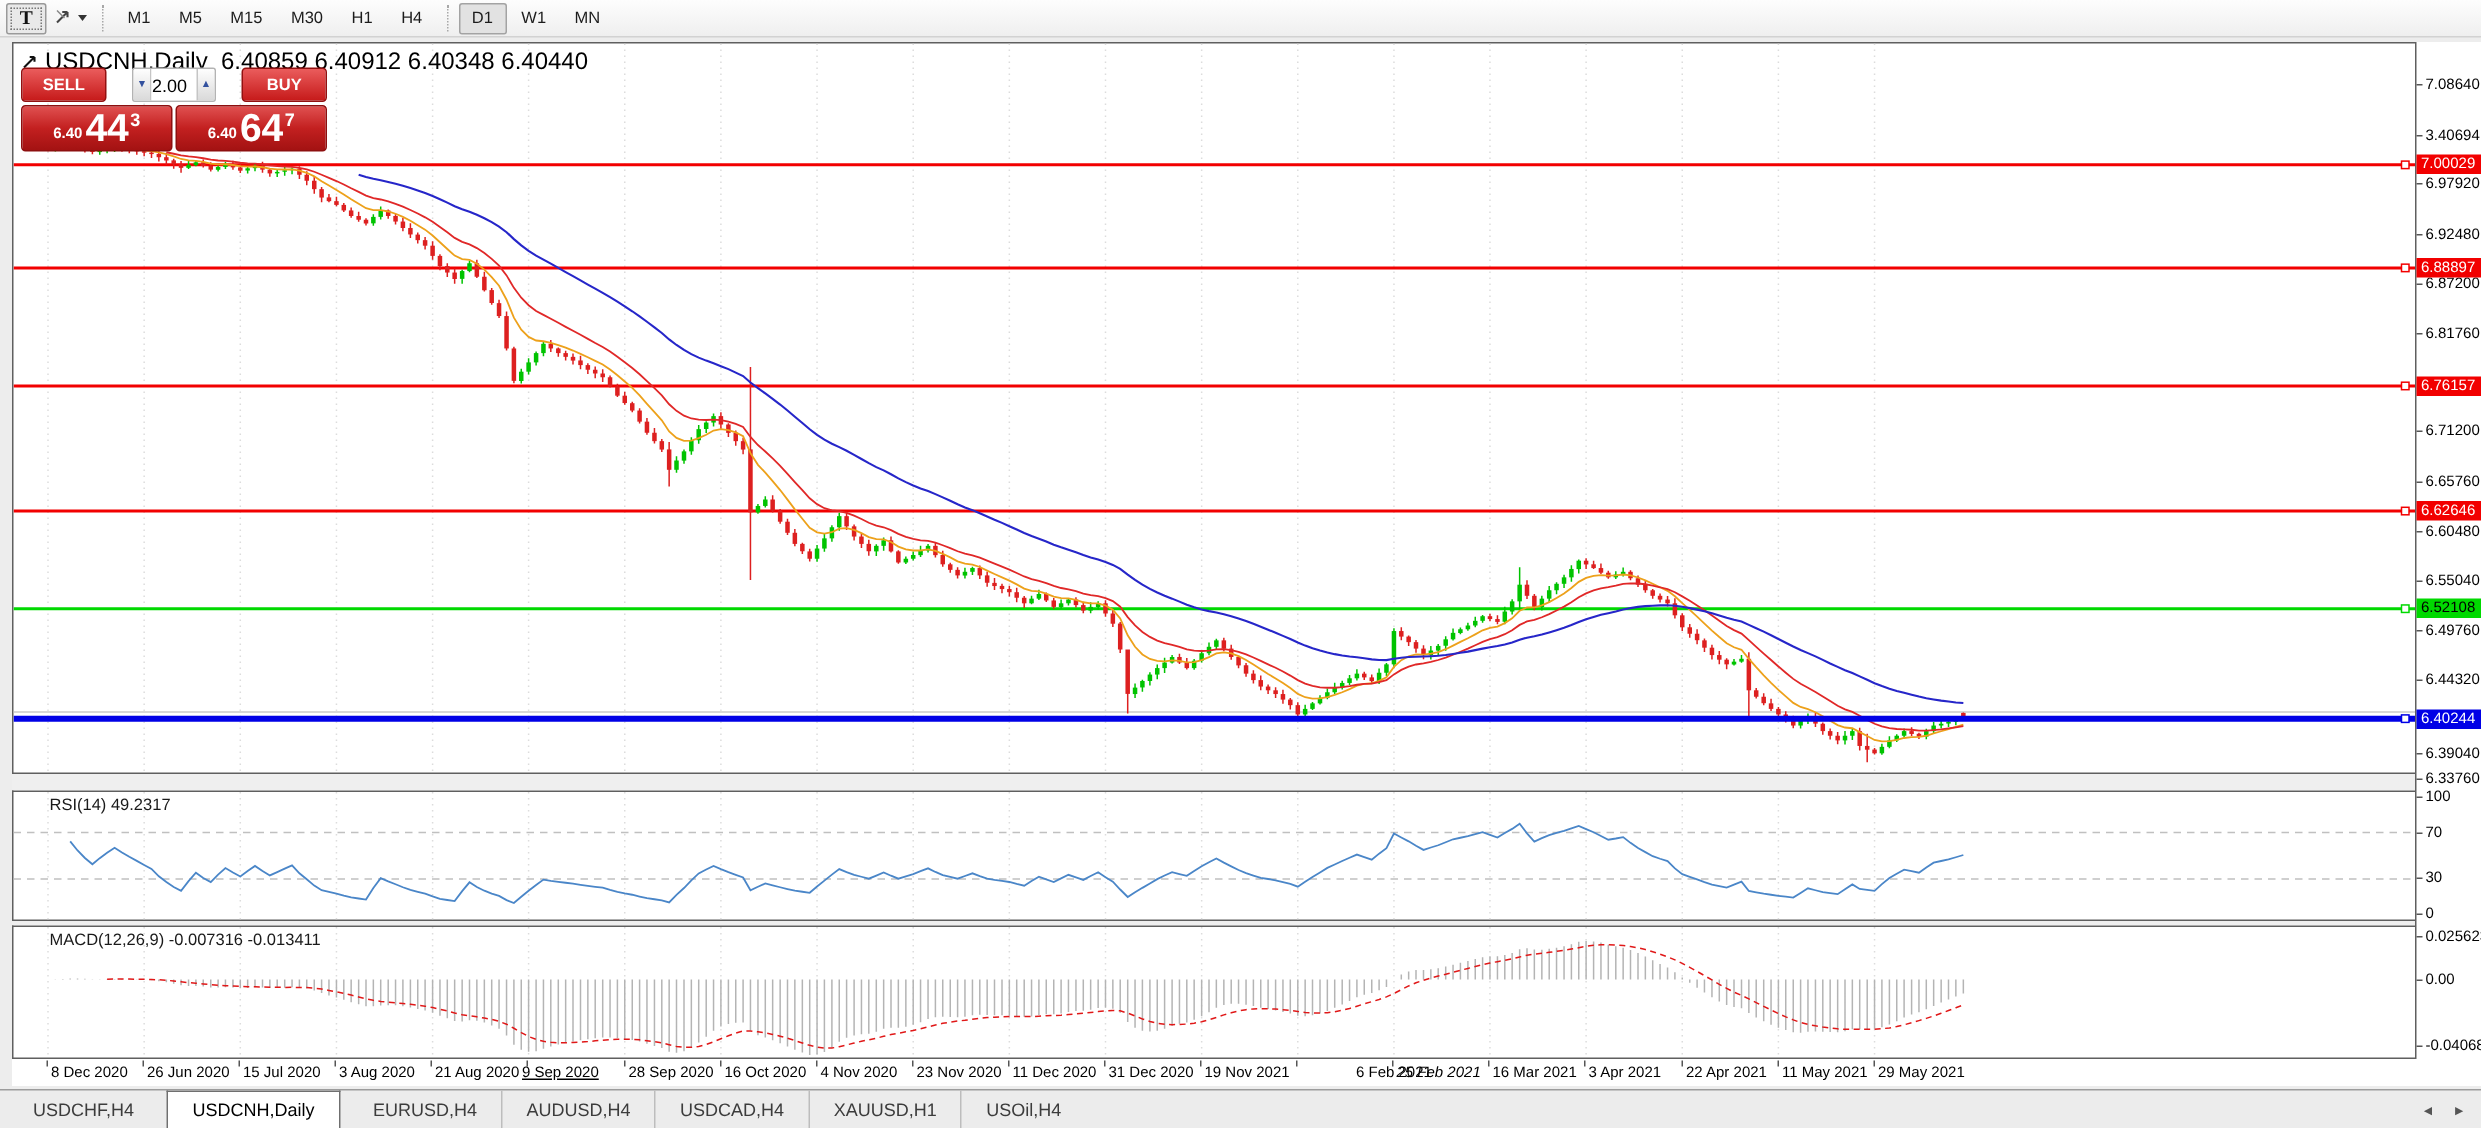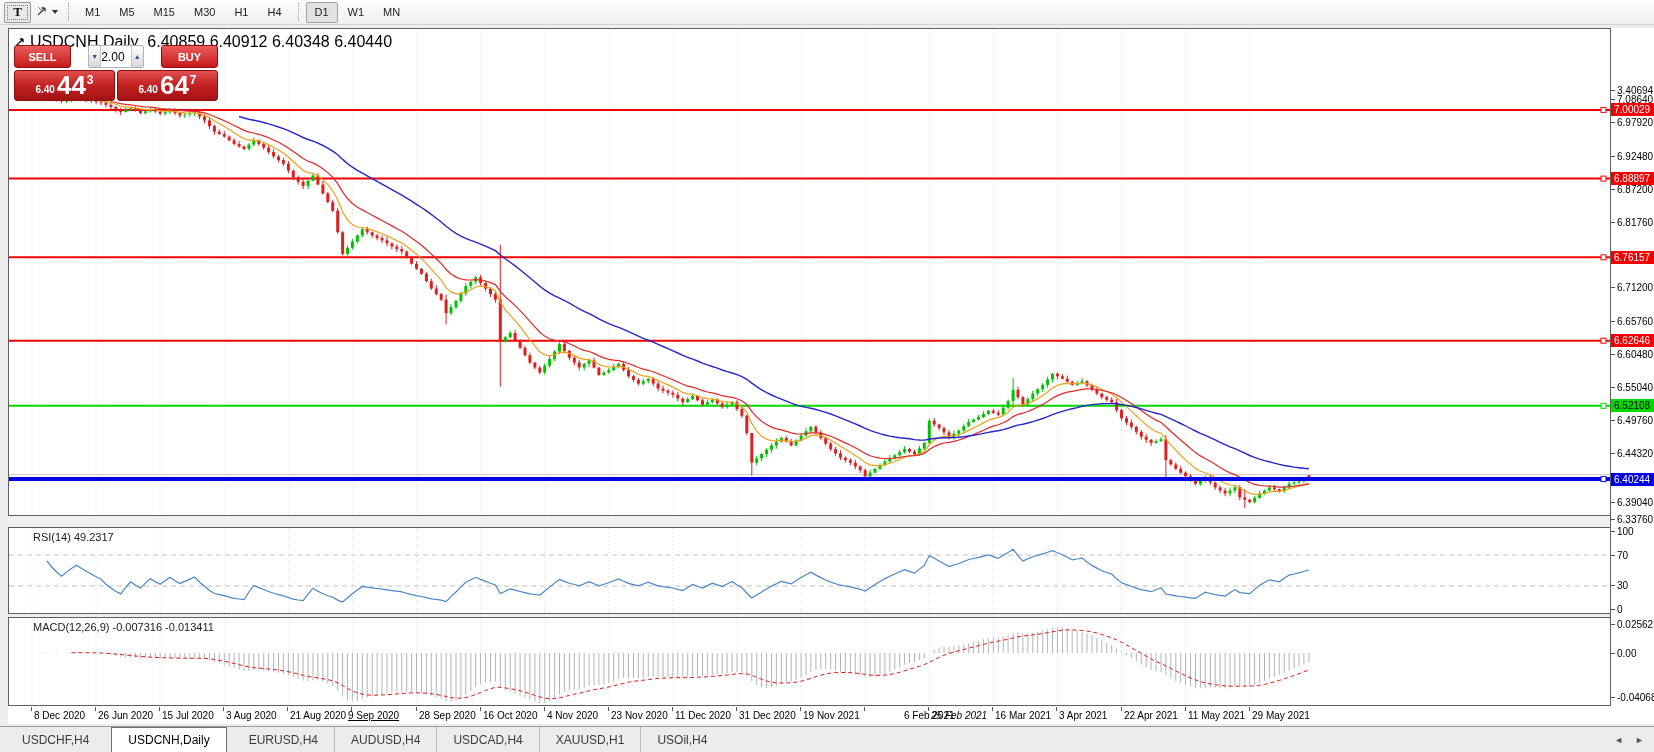--- a/index.html
+++ b/index.html
@@ -497,21 +497,21 @@
         <line x1="1048.4" y1="0" x2="1048.4" y2="87" stroke="#dcdcdc" stroke-dasharray="1 3"></line>
         <line x1="1112.5" y1="0" x2="1112.5" y2="87" stroke="#dcdcdc" stroke-dasharray="1 3"></line>
         <line x1="1176.6" y1="0" x2="1176.6" y2="87" stroke="#dcdcdc" stroke-dasharray="1 3"></line>
         <line x1="1240.7" y1="0" x2="1240.7" y2="87" stroke="#dcdcdc" stroke-dasharray="1 3"></line>
         <path d="M23.0 35V35.0M27.9 35V34.9M32.9 35V34.7M37.8 35V34.4M42.7 35V34.4M47.6 35V34.5M52.6 35V34.8M57.5 35V34.9M62.4 35V34.8M67.4 35V34.6M72.3 35V34.6M77.2 35V34.7M82.2 35V34.9M87.1 35V35.2M92.0 35V35.5M96.9 35V36.1M101.9 35V36.8M106.8 35V37.8M111.7 35V38.8M116.7 35V39.3M121.6 35V39.4M126.5 35V39.7M131.5 35V40.3M136.4 35V40.4M141.3 35V40.2M146.3 35V40.3M151.2 35V40.6M156.1 35V40.6M161.0 35V40.2M166.0 35V40.3M170.9 35V40.6M175.8 35V40.6M180.8 35V40.5M185.7 35V40.1M190.6 35V40.4M195.5 35V41.0M200.5 35V42.3M205.4 35V44.0M210.3 35V45.6M215.3 35V47.0M220.2 35V48.5M225.1 35V50.1M230.1 35V51.5M235.0 35V52.8M239.9 35V52.9M244.8 35V52.3M249.8 35V52.1M254.7 35V52.2M259.6 35V52.8M264.6 35V53.6M269.5 35V54.6M274.4 35V55.6M279.4 35V57.2M284.3 35V59.1M289.2 35V60.9M294.1 35V62.7M299.1 35V63.0M304.0 35V62.2M308.9 35V62.5M313.9 35V63.7M318.8 35V65.6M323.7 35V67.9M328.7 35V72.4M333.6 35V78.5M338.5 35V81.9M343.4 35V83.2M348.4 35V82.8M353.3 35V81.1M358.2 35V79.6M363.2 35V78.4M368.1 35V77.3M373.0 35V76.3M378.0 35V75.5M382.9 35V74.9M387.8 35V74.2M392.8 35V73.7M397.7 35V73.6M402.6 35V74.0M407.5 35V74.6M412.5 35V75.3M417.4 35V76.4M422.3 35V77.9M427.3 35V79.3M432.2 35V80.7M437.1 35V83.2M442.0 35V83.8M447.0 35V82.8M451.9 35V80.4M456.8 35V77.0M461.8 35V73.2M466.7 35V69.2M471.6 35V66.4M476.6 35V64.7M481.5 35V63.8M486.4 35V63.6M491.3 35V69.0M496.3 35V72.2M501.2 35V73.7M506.1 35V75.5M511.1 35V77.5M516.0 35V79.6M520.9 35V81.8M525.9 35V83.7M530.8 35V85.3M535.7 35V85.0M540.6 35V83.3M545.6 35V80.3M550.5 35V76.5M555.4 35V73.9M560.4 35V72.4M565.3 35V71.5M570.2 35V71.1M575.2 35V69.8M580.1 35V67.9M585.0 35V67.1M589.9 35V67.1M594.9 35V66.5M599.8 35V65.2M604.7 35V63.5M609.7 35V61.3M614.6 35V60.2M619.5 35V59.9M624.5 35V60.0M629.4 35V60.2M634.3 35V59.8M639.3 35V58.8M644.2 35V58.5M649.1 35V58.6M654.0 35V58.8M659.0 35V58.9M663.9 35V59.1M668.8 35V59.4M673.8 35V59.9M678.7 35V59.6M683.6 35V58.6M688.5 35V58.2M693.5 35V58.2M698.4 35V57.7M703.3 35V56.6M708.3 35V56.0M713.2 35V55.9M718.1 35V55.1M723.1 35V54.0M728.0 35V53.9M732.9 35V54.5M737.8 35V57.2M742.8 35V63.3M747.7 35V67.1M752.6 35V69.1M757.6 35V69.7M762.5 35V69.1M767.4 35V67.8M772.4 35V65.8M777.3 35V64.5M782.2 35V63.6M787.1 35V61.9M792.1 35V59.5M797.0 35V56.8M801.9 35V53.8M806.9 35V52.0M811.8 35V51.2M816.7 35V51.2M821.7 35V51.8M826.6 35V52.7M831.5 35V53.8M836.4 35V54.7M841.4 35V55.6M846.3 35V56.6M851.2 35V57.7M856.2 35V59.1M861.1 35V59.5M866.0 35V58.9M871.0 35V57.7M875.9 35V56.0M880.8 35V53.9M885.8 35V51.7M890.7 35V49.3M895.6 35V46.8M900.5 35V45.1M905.5 35V44.0M910.4 35V42.2M915.3 35V40.0M920.3 35V35.0M925.2 35V31.7M930.1 35V29.6M935.0 35V28.6M940.0 35V28.6M944.9 35V28.2M949.8 35V27.5M954.8 35V26.4M959.7 35V25.1M964.6 35V23.8M969.6 35V22.6M974.5 35V21.3M979.4 35V20.1M984.3 35V19.5M989.3 35V19.5M994.2 35V18.7M999.1 35V17.3M1004.1 35V14.9M1009.0 35V14.2M1013.9 35V15.0M1018.9 35V15.1M1023.8 35V14.5M1028.7 35V13.8M1033.7 35V12.8M1038.6 35V11.5M1043.5 35V9.9M1048.4 35V9.4M1053.4 35V9.6M1058.3 35V10.4M1063.2 35V11.8M1068.2 35V12.9M1073.1 35V13.8M1078.0 35V15.3M1083.0 35V17.3M1087.9 35V19.7M1092.8 35V22.2M1097.7 35V24.6M1102.7 35V27.0M1107.6 35V30.1M1112.5 35V33.7M1117.5 35V37.2M1122.4 35V40.5M1127.3 35V43.7M1132.3 35V46.8M1137.2 35V49.6M1142.1 35V52.0M1147.0 35V53.4M1152.0 35V54.1M1156.9 35V57.4M1161.8 35V60.3M1166.8 35V62.9M1171.7 35V65.1M1176.6 35V67.1M1181.5 35V68.7M1186.5 35V70.2M1191.4 35V70.5M1196.3 35V69.9M1201.3 35V69.7M1206.2 35V69.9M1211.1 35V70.0M1216.1 35V70.2M1221.0 35V69.5M1225.9 35V68.1M1230.8 35V68.1M1235.8 35V68.0M1240.7 35V67.9M1245.6 35V66.8M1250.6 35V65.0M1255.5 35V62.8M1260.4 35V60.4M1265.4 35V58.4M1270.3 35V56.9M1275.2 35V54.9M1280.1 35V52.6M1285.1 35V50.4M1290.0 35V48.4M1294.9 35V46.4M1299.9 35V44.4" stroke="#b4b4b4" fill="none"></path>
         <polyline fill="none" stroke="#e01818" stroke-width="1" stroke-dasharray="4 3" points="62.4,34.8 67.4,34.7 72.3,34.7 77.2,34.7 82.2,34.8 87.1,34.8 92.0,35.0 96.9,35.2 101.9,35.5 106.8,36.0 111.7,36.5 116.7,37.1 121.6,37.5 126.5,38.0 131.5,38.4 136.4,38.8 141.3,39.1 146.3,39.4 151.2,39.6 156.1,39.8 161.0,39.9 166.0,40.0 170.9,40.1 175.8,40.2 180.8,40.3 185.7,40.2 190.6,40.3 195.5,40.4 200.5,40.8 205.4,41.4 210.3,42.3 215.3,43.2 220.2,44.3 225.1,45.4 230.1,46.7 235.0,47.9 239.9,48.9 244.8,49.6 249.8,50.1 254.7,50.5 259.6,51.0 264.6,51.5 269.5,52.1 274.4,52.8 279.4,53.7 284.3,54.8 289.2,56.0 294.1,57.3 299.1,58.5 304.0,59.2 308.9,59.9 313.9,60.7 318.8,61.6 323.7,62.9 328.7,64.8 333.6,67.5 338.5,70.4 343.4,73.0 348.4,74.9 353.3,76.2 358.2,76.9 363.2,77.2 368.1,77.2 373.0,77.0 378.0,76.7 382.9,76.4 387.8,75.9 392.8,75.5 397.7,75.1 402.6,74.9 407.5,74.8 412.5,74.9 417.4,75.2 422.3,75.8 427.3,76.5 432.2,77.3 437.1,78.5 442.0,79.6 447.0,80.2 451.9,80.2 456.8,79.6 461.8,78.3 466.7,76.5 471.6,74.5 476.6,72.5 481.5,70.8 486.4,69.3 491.3,69.3 496.3,69.9 501.2,70.6 506.1,71.6 511.1,72.8 516.0,74.1 520.9,75.7 525.9,77.3 530.8,78.9 535.7,80.1 540.6,80.7 545.6,80.7 550.5,79.8 555.4,78.6 560.4,77.4 565.3,76.2 570.2,75.2 575.2,74.1 580.1,72.9 585.0,71.7 589.9,70.8 594.9,69.9 599.8,69.0 604.7,67.9 609.7,66.6 614.6,65.3 619.5,64.2 624.5,63.4 629.4,62.7 634.3,62.2 639.3,61.5 644.2,60.9 649.1,60.4 654.0,60.1 659.0,59.9 663.9,59.7 668.8,59.6 673.8,59.7 678.7,59.7 683.6,59.5 688.5,59.2 693.5,59.0 698.4,58.8 703.3,58.3 708.3,57.9 713.2,57.5 718.1,57.0 723.1,56.4 728.0,55.9 732.9,55.6 737.8,55.9 742.8,57.4 747.7,59.3 752.6,61.3 757.6,63.0 762.5,64.2 767.4,64.9 772.4,65.1 777.3,65.0 782.2,64.7 787.1,64.1 792.1,63.2 797.0,61.9 801.9,60.3 806.9,58.6 811.8,57.2 816.7,56.0 821.7,55.1 826.6,54.6 831.5,54.5 836.4,54.5 841.4,54.7 846.3,55.1 851.2,55.6 856.2,56.3 861.1,57.0 866.0,57.3 871.0,57.4 875.9,57.1 880.8,56.5 885.8,55.5 890.7,54.3 895.6,52.8 900.5,51.2 905.5,49.8 910.4,48.3 915.3,46.6 920.3,44.3 925.2,41.8 930.1,39.3 935.0,37.2 940.0,35.5 944.9,34.0 949.8,32.7 954.8,31.5 959.7,30.2 964.6,28.9 969.6,27.6 974.5,26.4 979.4,25.1 984.3,24.0 989.3,23.1 994.2,22.2 999.1,21.2 1004.1,20.0 1009.0,18.8 1013.9,18.1 1018.9,17.5 1023.8,16.9 1028.7,16.2 1033.7,15.5 1038.6,14.7 1043.5,13.8 1048.4,12.9 1053.4,12.2 1058.3,11.9 1063.2,11.9 1068.2,12.1 1073.1,12.4 1078.0,13.0 1083.0,13.9 1087.9,15.0 1092.8,16.5 1097.7,18.1 1102.7,19.9 1107.6,21.9 1112.5,24.3 1117.5,26.9 1122.4,29.6 1127.3,32.4 1132.3,35.3 1137.2,38.2 1142.1,40.9 1147.0,43.4 1152.0,45.6 1156.9,47.9 1161.8,50.4 1166.8,52.9 1171.7,55.3 1176.6,57.7 1181.5,59.9 1186.5,61.9 1191.4,63.7 1196.3,64.9 1201.3,65.9 1206.2,66.7 1211.1,67.3 1216.1,67.9 1221.0,68.2 1225.9,68.2 1230.8,68.2 1235.8,68.1 1240.7,68.1 1245.6,67.8 1250.6,67.3 1255.5,66.4 1260.4,65.2 1265.4,63.8 1270.3,62.4 1275.2,60.9 1280.1,59.3 1285.1,57.5 1290.0,55.7 1294.9,53.8 1299.9,51.9 "></polyline>
       </svg>
   </div>
 
   <div class="axis" id="axis">
-      <div class="ptick" style="top: 21.6691px; margin-top: 43px;">
+      <div class="ptick" style="top: 21.6691px;">
         <i></i>
         <span>7.08640</span>
       </div>
       <div class="ptick" style="top: 55.2673px;">
         <i></i>
         <span>3.40694</span>
       </div>
       <div class="ptick" style="top: 87.8772px;">
         <i></i>
         <span>6.97920</span>

